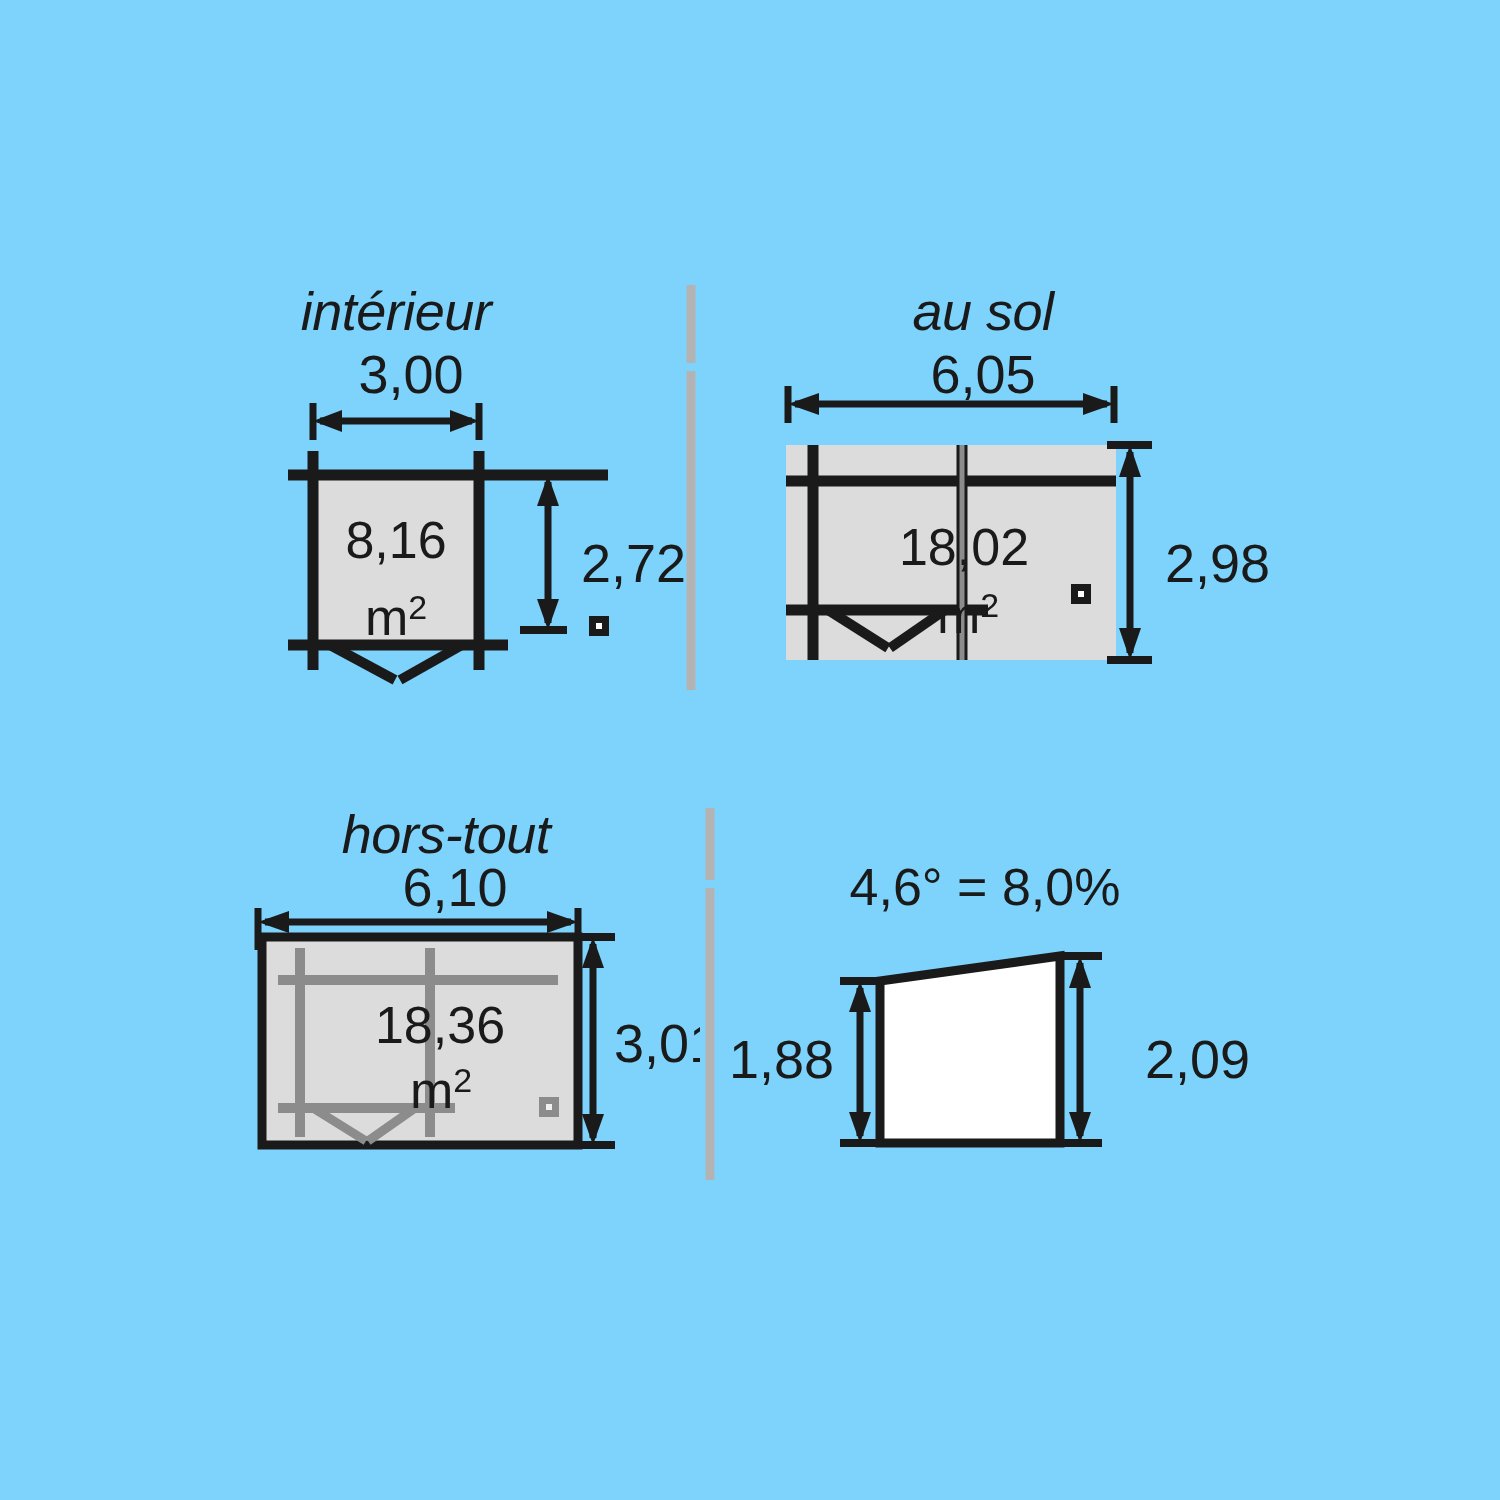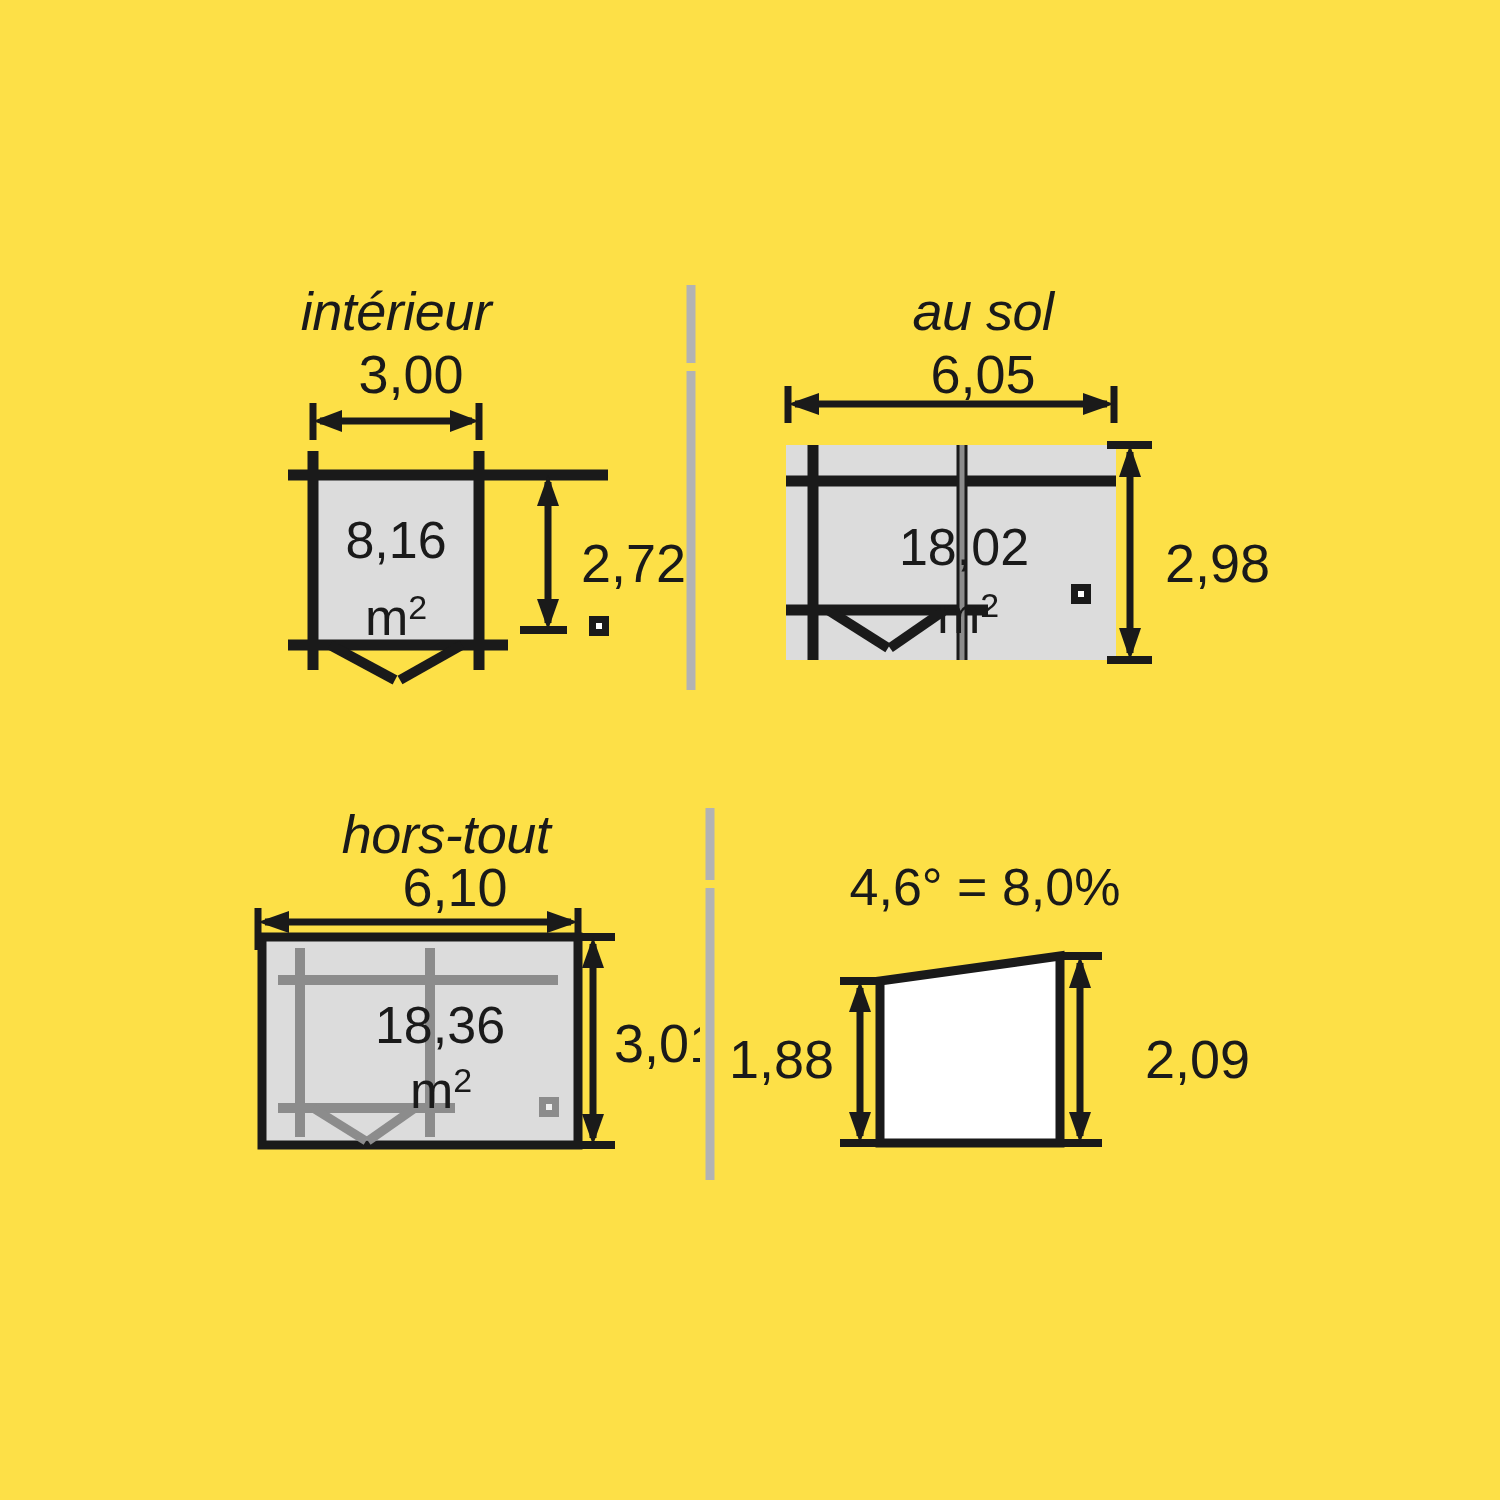--- a/index.html
+++ b/index.html
@@ -10,21 +10,21 @@
   body {
     width: 1500px;
     height: 1500px;
     font-family: "Liberation Sans", sans-serif;
     overflow: hidden;
   }
   #sheet {
     position: relative;
     width: 1500px;
     height: 1500px;
-    background: #fde047;
+    background: #7dd3fc;
   }
   #sheet svg {
     position: absolute;
     left: 0;
     top: 0;
     display: block;
   }
   text {
     font-family: "Liberation Sans", sans-serif;
     fill: #1a1a1a;

